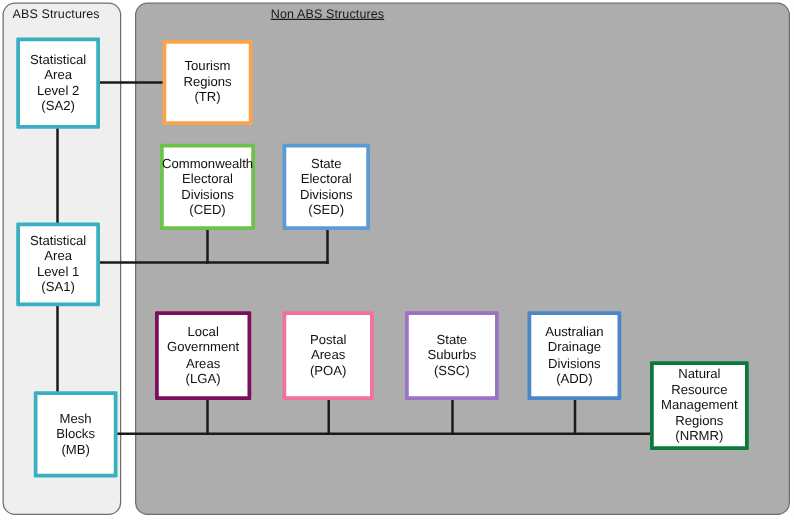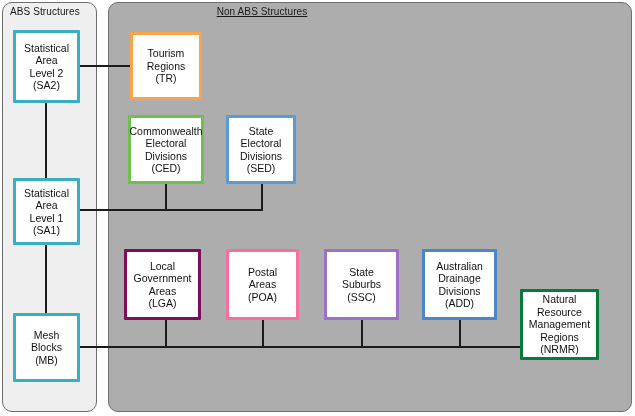--- a/index.html
+++ b/index.html
@@ -103,21 +103,21 @@
 (SA2)</div>
   </div>
 
   <div class="node" style="left:13px;top:178px;width:67px;height:67px;border-color:#3aafc2;">
     <div class="label">Statistical
 Area
 Level 1
 (SA1)</div>
   </div>
 
-  <div class="node" style="left:13px;top:313px;width:67px;height:69px;border-color:#3aafc2;">
+  <div class="node" style="left:27px;top:313px;width:67px;height:69px;border-color:#3aafc2;">
     <div class="label">Mesh
 Blocks
 (MB)</div>
   </div>
 
   <div class="node" style="left:130px;top:32px;width:72px;height:68px;border-color:#f9a34b;">
     <div class="label">Tourism
 Regions
 (TR)</div>
   </div>

